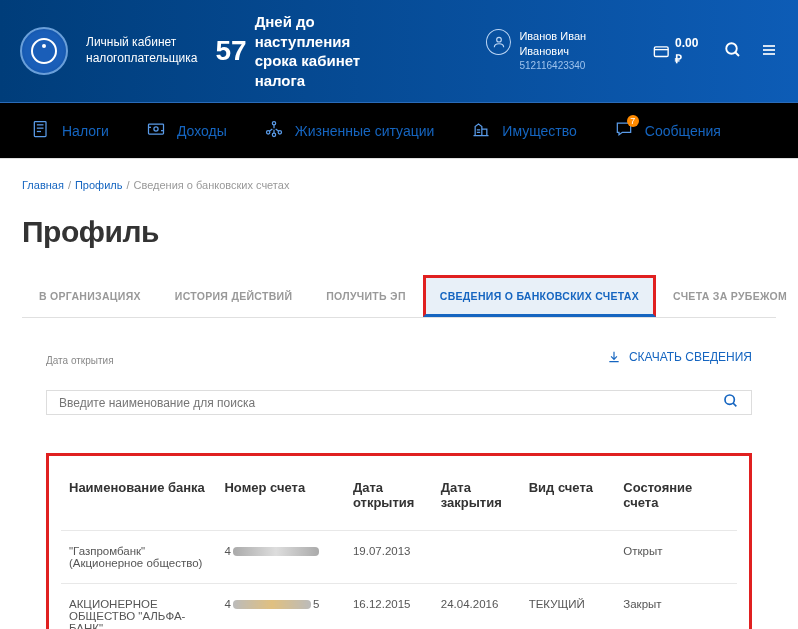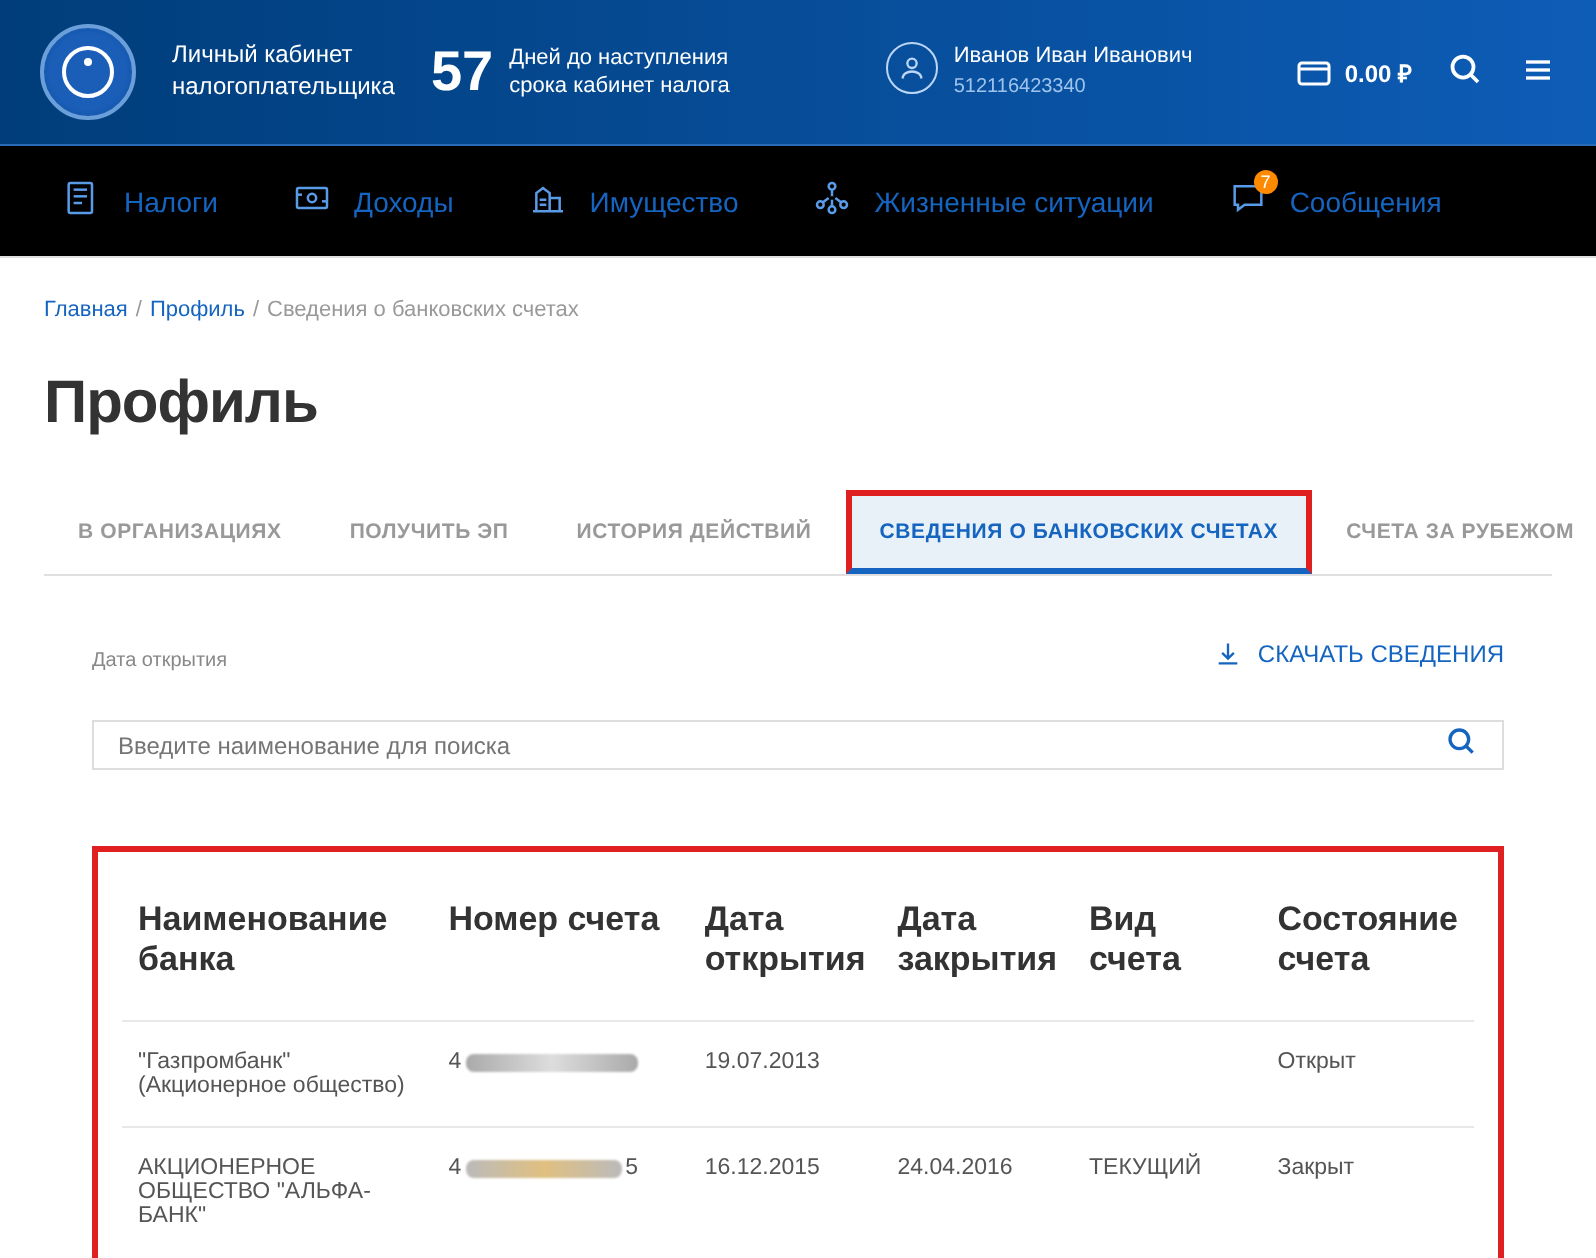--- a/index.html
+++ b/index.html
@@ -5,21 +5,21 @@
   * { box-sizing: border-box; margin: 0; padding: 0; }
   body { font-family: Arial, sans-serif; font-size: 13px; color: #333; width: 798px; }
   
   .header { background: linear-gradient(to right, #003d7a, #0d5cb6); color: #fff; padding: 12px 20px; display: flex; align-items: center; gap: 18px; border-bottom: 1px solid #2a6bb8; }
   .logo { width: 48px; height: 48px; border-radius: 50%; border: 2px solid #6a9fd9; display: flex; align-items: center; justify-content: center; flex-shrink: 0; background: radial-gradient(circle, #1a5eb8 60%, #0d4a9a); }
   .logo-inner { width: 26px; height: 26px; border-radius: 50%; border: 2px solid #fff; position: relative; }
   .logo-inner::before { content: ""; position: absolute; width: 4px; height: 4px; border-radius: 50%; background: #fff; top: 4px; left: 50%; transform: translateX(-50%); }
   .cabinet-title { font-size: 12px; line-height: 1.3; }
   .countdown { display: flex; align-items: center; gap: 8px; }
   .countdown-num { font-size: 28px; font-weight: bold; }
-  .countdown-label { font-size: 11px; line-height: 1.3; }
+  .countdown-label { font-size: 15px; line-height: 1.3; font-weight: bold; }
   .user-block { display: flex; align-items: flex-start; gap: 8px; margin-left: 60px; }
   .user-icon { width: 26px; height: 26px; border: 1.5px solid #bcd6f5; border-radius: 50%; display: flex; align-items: center; justify-content: center; }
   .user-info { font-size: 11px; line-height: 1.4; }
   .user-id { color: #9ec3ed; font-size: 10px; }
   .header-right { margin-left: auto; display: flex; align-items: center; gap: 18px; }
   .balance { display: flex; align-items: center; gap: 6px; font-size: 12px; font-weight: bold; }
   .icon-btn { cursor: pointer; color: #fff; }
   
   .navbar { background: #000000; border-bottom: 1px solid #e0e0e0; display: flex; padding: 0 12px; }
   .nav-item { padding: 16px 18px; display: flex; align-items: center; gap: 10px; color: #1565c0; font-size: 14px; cursor: pointer; position: relative; }
@@ -44,21 +44,21 @@
   .checkbox-wrap { display: flex; align-items: center; gap: 8px; font-size: 11px; color: #666; padding-bottom: 6px; }
   .checkbox { width: 14px; height: 14px; border: 1px solid #bbb; border-radius: 2px; }
   .download-link { margin-left: auto; color: #1565c0; font-size: 12px; display: flex; align-items: center; gap: 8px; cursor: pointer; padding-bottom: 6px; }
   
   .search-box { margin: 6px 24px 0; border: 1px solid #ddd; display: flex; align-items: center; padding: 2px 12px; }
   .search-box input { border: none; flex: 1; font-size: 12px; outline: none; color: #888; }
   .search-box .s-icon { color: #1565c0; cursor: pointer; }
   
   .table-wrap { margin: 38px 24px 0; border: 3px solid #e02020; padding: 14px 12px 10px; }
   .tbl { width: 100%; border-collapse: collapse; }
-  .tbl th { text-align: left; font-size: 17px; font-weight: bold; color: #333; padding: 10px 8px 20px; vertical-align: top; }
+  .tbl th { text-align: left; font-size: 13px; font-weight: bold; color: #333; padding: 10px 8px 20px; vertical-align: top; }
   .tbl td { font-size: 11.5px; color: #555; padding: 14px 8px; border-top: 1px solid #e8e8e8; vertical-align: top; }
   .acct-num { display: inline-flex; align-items: center; gap: 2px; }
   .blur { display: inline-block; width: 86px; height: 9px; background: linear-gradient(to right, #aaa, #ddd, #aaa); border-radius: 4px; filter: blur(0.5px); }
   .blur2 { display: inline-block; width: 78px; height: 9px; background: linear-gradient(to right, #bbb, #e0c080, #bbb); border-radius: 4px; filter: blur(0.5px); }
 </style>
 </head>
 <body>
 
 <div class="header">
   <div class="logo">
@@ -125,57 +125,57 @@
     <span class="nav-icon"><svg width="22" height="20" viewBox="0 0 24 24" fill="none" stroke="currentColor" stroke-width="1.5">
           <rect x="3" y="6" width="18" height="12" rx="1"></rect>
           <circle cx="12" cy="12" r="2.5"></circle>
           <line x1="3" y1="10" x2="6" y2="10"></line>
           <line x1="18" y1="14" x2="21" y2="14"></line>
         </svg></span>
     <span>Доходы</span>
   </div>
   <div class="nav-item">
     <span class="nav-icon"><svg width="22" height="20" viewBox="0 0 24 24" fill="none" stroke="currentColor" stroke-width="1.5">
-          <path d="M3 20h18M5 20V9l4-3 4 3v11M13 20v-8h6v8M7 13h4M7 16h4"></path>
-        </svg></span>
-    <span>Имущество</span>
-  </div>
-  <div class="nav-item">
-    <span class="nav-icon"><svg width="22" height="20" viewBox="0 0 24 24" fill="none" stroke="currentColor" stroke-width="1.5">
           <circle cx="12" cy="5" r="2"></circle>
           <circle cx="5" cy="16" r="2"></circle>
           <circle cx="19" cy="16" r="2"></circle>
           <circle cx="12" cy="19" r="2"></circle>
           <path d="M12 7v4M10 12l-4 3M14 12l4 3M12 17v-4"></path>
         </svg></span>
     <span>Жизненные ситуации</span>
   </div>
   <div class="nav-item">
+    <span class="nav-icon"><svg width="22" height="20" viewBox="0 0 24 24" fill="none" stroke="currentColor" stroke-width="1.5">
+          <path d="M3 20h18M5 20V9l4-3 4 3v11M13 20v-8h6v8M7 13h4M7 16h4"></path>
+        </svg></span>
+    <span>Имущество</span>
+  </div>
+  <div class="nav-item">
     <span class="nav-icon">
       <svg width="22" height="20" viewBox="0 0 24 24" fill="none" stroke="currentColor" stroke-width="1.5">
           <path d="M4 5h16v11H10l-4 3v-3H4z"></path>
         </svg>
       <span class="nav-badge">7</span>
     </span>
     <span>Сообщения</span>
   </div>
 </div>
 
 <div class="content">
   <div class="breadcrumb">
     <a href="#">Главная</a><span class="sep">/</span><a href="#">Профиль</a><span class="sep">/</span><span>Сведения о банковских счетах</span>
   </div>
 
   <h1 class="page-title">Профиль</h1>
 
   <div class="tabs-wrap">
     <div class="tabs">
       <div class="tab">В ОРГАНИЗАЦИЯХ</div>
+      <div class="tab">ИСТОРИЯ ДЕЙСТВИЙ</div>
       <div class="tab">ПОЛУЧИТЬ ЭП</div>
-      <div class="tab">ИСТОРИЯ ДЕЙСТВИЙ</div>
       <div class="tab active">СВЕДЕНИЯ О БАНКОВСКИХ СЧЕТАХ</div>
       <div class="tab">СЧЕТА ЗА РУБЕЖОМ</div>
     </div>
 
   </div>
 
   <div class="filters">
     <div>
       <div class="filter-date-label">Дата открытия</div>
     </div>

